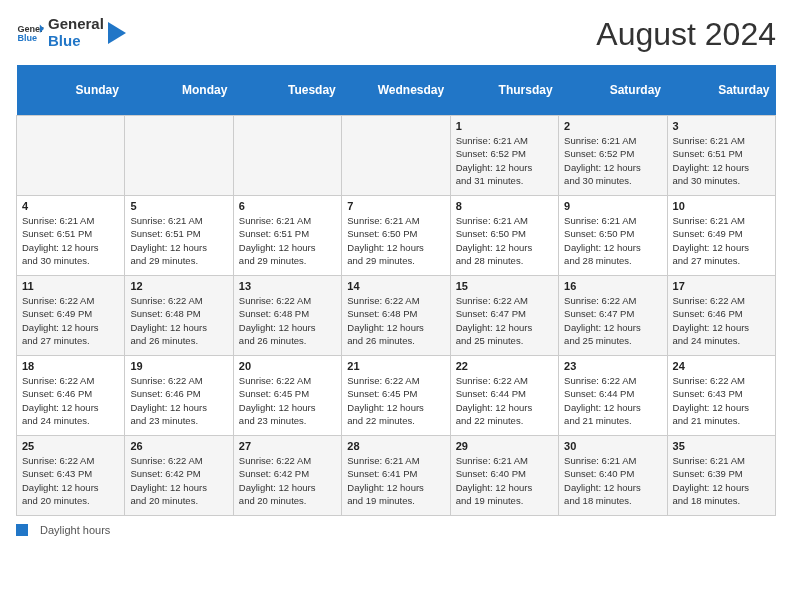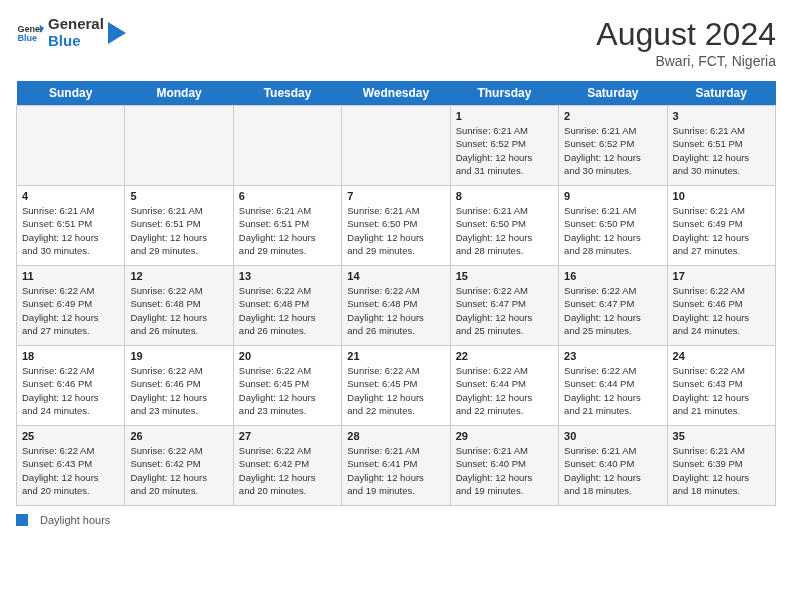--- a/index.html
+++ b/index.html
@@ -38,22 +38,22 @@
       color: #555;
     }
     table {
       width: 100%;
       border-collapse: collapse;
       font-size: 10.5px;
     }
     thead tr th {
       background-color: #2176c7;
       color: #fff;
-      text-align: center;
-      padding: 5px 6px;
+      text-align: right;
+      padding: 18px 6px;
       font-size: 12px;
       font-weight: 600;
     }
     tbody tr td {
       border: 1px solid #ccc;
       vertical-align: top;
       padding: 4px 5px;
       width: calc(100% / 7);
       min-height: 80px;
       height: 80px;
@@ -106,21 +106,20 @@
     <div style="display:flex;flex-direction:column;line-height:1.1;">
       <span style="font-size:15px;font-weight:bold;color:#333;">General</span>
       <span style="font-size:15px;font-weight:bold;color:#2176c7;">Blue</span>
     </div>
     <svg width="18" height="30" viewBox="0 0 18 30">
       <polygon points="0,4 18,15 0,26" fill="#2176c7"></polygon>
     </svg>
   </div>
   <div class="title-block">
     <div class="month-year">August 2024</div>
-    <div class="location">Bwari, FCT, Nigeria</div>
   </div>
 </div>
 
 <table>
   <thead>
     <tr>
     <th>Sunday</th>
         <th>Monday</th>
         <th>Tuesday</th>
         <th>Wednesday</th>

